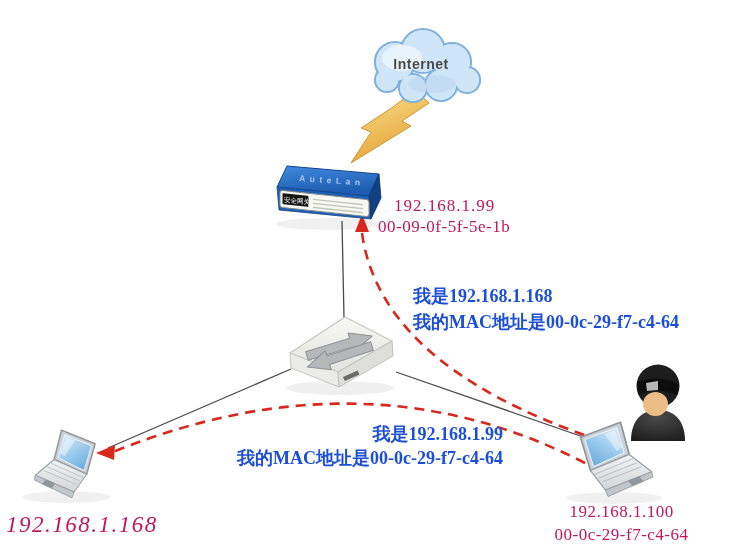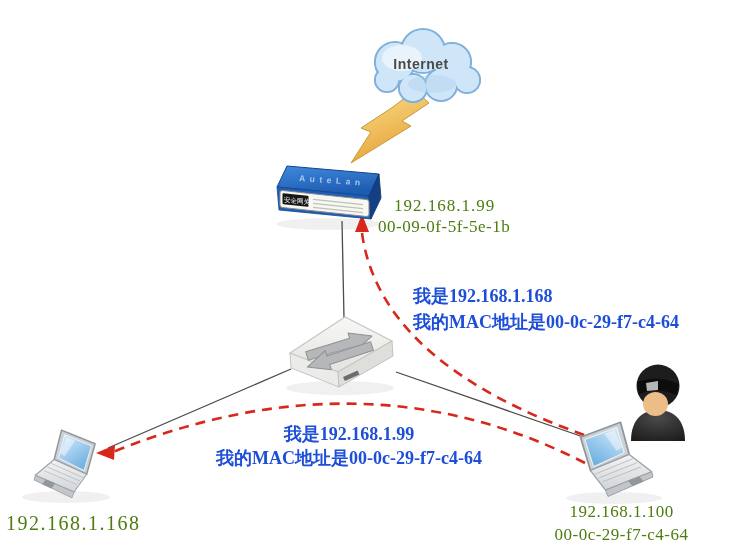--- a/index.html
+++ b/index.html
@@ -1,19 +1,19 @@
 <!DOCTYPE html>
 <html><head>
 <meta charset="utf-8">
 <style>
   html,body{margin:0;padding:0;background:#fff;}
   .stage{position:relative;width:733px;height:544px;background:#ffffff;overflow:hidden;
          font-family:"Liberation Serif","DejaVu Serif",serif;margin-top:20px;}
   svg{position:absolute;left:0;top:0;}
-  .t{position:absolute;white-space:nowrap;color:#4d7c0f;}
+  .t{position:absolute;white-space:nowrap;color:#be185d;}
   .lbl{font-size:17px;letter-spacing:1px;}
   .red{color:#1d4ed8;font-weight:600;font-size:18px;}
 </style>
 </head>
 <body>
 
 <div class="stage">
 
 <svg width="733" height="544" viewBox="0 0 733 544">
   <defs>
@@ -144,25 +144,25 @@
 </svg>
 
 <div class="t lbl" style="left:394px;top:176px;">192.168.1.99</div>
 <div class="t lbl" style="left:378px;top:197px;letter-spacing:0.5px;">00-09-0f-5f-5e-1b</div>
 
 <div class="t red" style="left:413px;top:263px;line-height:26px;">
   <div>我是192.168.1.168</div>
   <div>我的MAC地址是00-0c-29-f7-c4-64</div>
 </div>
 
-<div class="t red" style="left:195px;top:402px;width:308px;text-align:center;line-height:24px;">
+<div class="t red" style="left:195px;top:402px;width:308px;text-align:right;line-height:24px;">
   <div>我是192.168.1.99</div>
   <div>我的MAC地址是00-0c-29-f7-c4-64</div>
 </div>
 
-<div class="t lbl" style="left:6px;top:492px;font-size:20px;letter-spacing:1.5px;">192.168.1.168</div>
+<div class="t lbl" style="left:6px;top:492px;font-size:23px;letter-spacing:1.5px;font-style:italic;">192.168.1.168</div>
 
 <div class="t lbl" style="left:524px;top:480px;width:195px;text-align:center;line-height:23px;letter-spacing:0.5px;">
   <div>192.168.1.100</div>
   <div>00-0c-29-f7-c4-64</div>
 </div>
 
 </div>
 
 </body></html>

